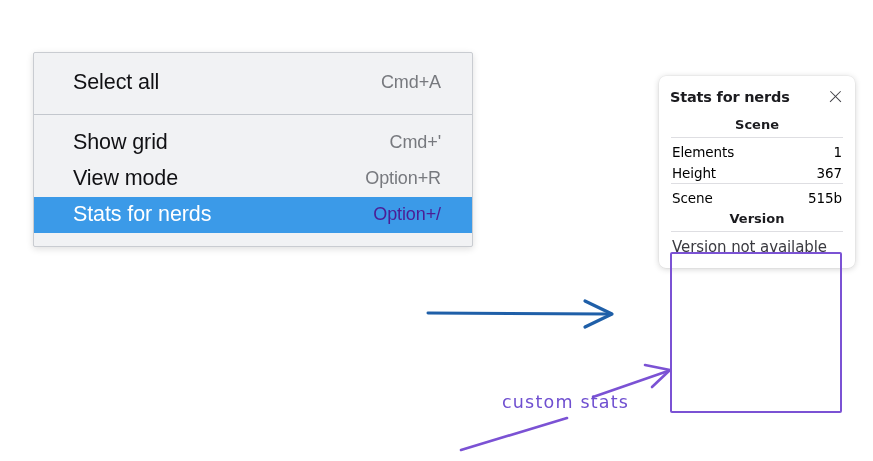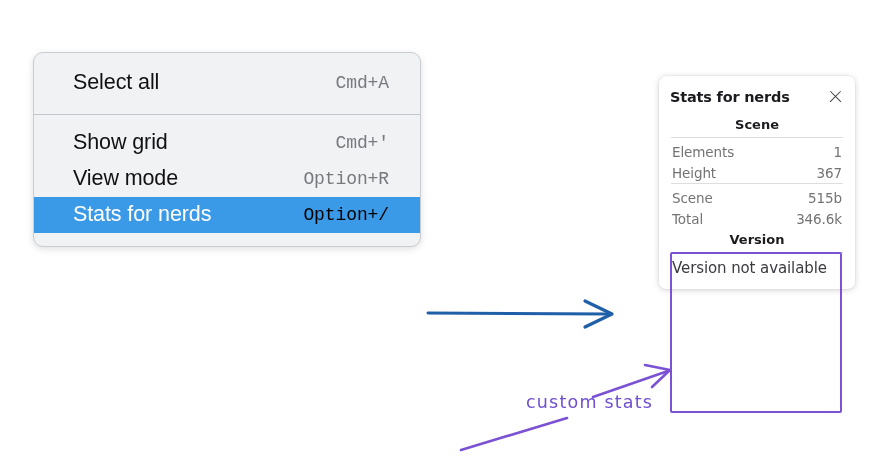--- a/index.html
+++ b/index.html
@@ -14,24 +14,24 @@
     overflow: hidden;
     font-family: "Liberation Sans", sans-serif;
     -webkit-font-smoothing: antialiased;
   }
 
   
   .context-menu {
     position: absolute;
     left: 33px;
     top: 52px;
-    width: 388px;
+    width: 440px;
     background: #f1f2f4;
     border: 1px solid #c9ccd1;
-    border-radius: 10px;
+    border-radius: 2px;
     box-shadow: 0 2px 7px rgba(0,0,0,0.13);
     overflow: hidden;
     box-sizing: border-box;
   }
   .menu-section {
     padding: 10px 0 11px 0;
   }
   .menu-section.sec-top { padding: 12px 0 13px 0; }
   .menu-section.sec-bottom { padding: 10px 0 13px 0; }
   .menu-divider {
@@ -54,24 +54,23 @@
     font-size: 21.5px;
     color: #111114;
     letter-spacing: -0.1px;
     white-space: nowrap;
   }
   .menu-shortcut {
     font-size: 18px;
     color: #77797e;
     white-space: nowrap;
     letter-spacing: -0.1px;
-    font-family: Liberation Mono, monospace;
   }
   .menu-item.highlight .menu-label { color: #ffffff; }
-  .menu-item.highlight .menu-shortcut { color: #000000; }
+  .menu-item.highlight .menu-shortcut { color: #4c1d95; }
 
   
   .stats-panel {
     position: absolute;
     left: 659px;
     top: 76px;
     width: 196px;
     background: #ffffff;
     border-radius: 7px;
     box-shadow: 0 1px 6px rgba(0,0,0,0.18), 0 0 0 0.5px rgba(0,0,0,0.05);
@@ -120,21 +119,21 @@
   .sec-rule {
     height: 1px;
     background: #dedee2;
     margin: 0 1px 3px 1px;
   }
   .stat-row {
     display: flex;
     justify-content: space-between;
     align-items: baseline;
     font-size: 13.5px;
-    color: #737373;
+    color: #000000;
     padding: 2.5px 2px 2.5px 2px;
   }
   .stat-key { letter-spacing: -0.1px; }
   .stat-val { letter-spacing: -0.1px; }
   .version-text {
     font-size: 15px;
     color: #3a3a40;
     padding: 3px 2px 2px 2px;
     letter-spacing: -0.1px;
   }
@@ -156,21 +155,21 @@
   .annot-svg {
     position: absolute;
     left: 0;
     top: 0;
     width: 873px;
     height: 461px;
     pointer-events: none;
   }
   .annot-text {
     position: absolute;
-    left: 526px;
+    left: 502px;
     top: 392px;
     font-family: "DejaVu Sans", sans-serif;
     font-size: 17.5px;
     color: #6f4fd0;
     letter-spacing: 1.2px;
     white-space: nowrap;
     font-style: normal;
   }
 </style>
 </head>
@@ -223,24 +222,20 @@
       <span class="stat-val">367</span>
     </div>
   </div>
 
   <div>
     <div class="sec-rule"></div>
     <div class="stat-row">
       <span class="stat-key">Scene</span>
       <span class="stat-val">515b</span>
     </div>
-    <div class="stat-row">
-      <span class="stat-key">Total</span>
-      <span class="stat-val">346.6k</span>
-    </div>
   </div>
 
   <div>
     <div class="sec-title">Version</div>
     <div class="sec-rule"></div>
     <div class="version-text">Version not available</div>
   </div>
 
 </div>
 

